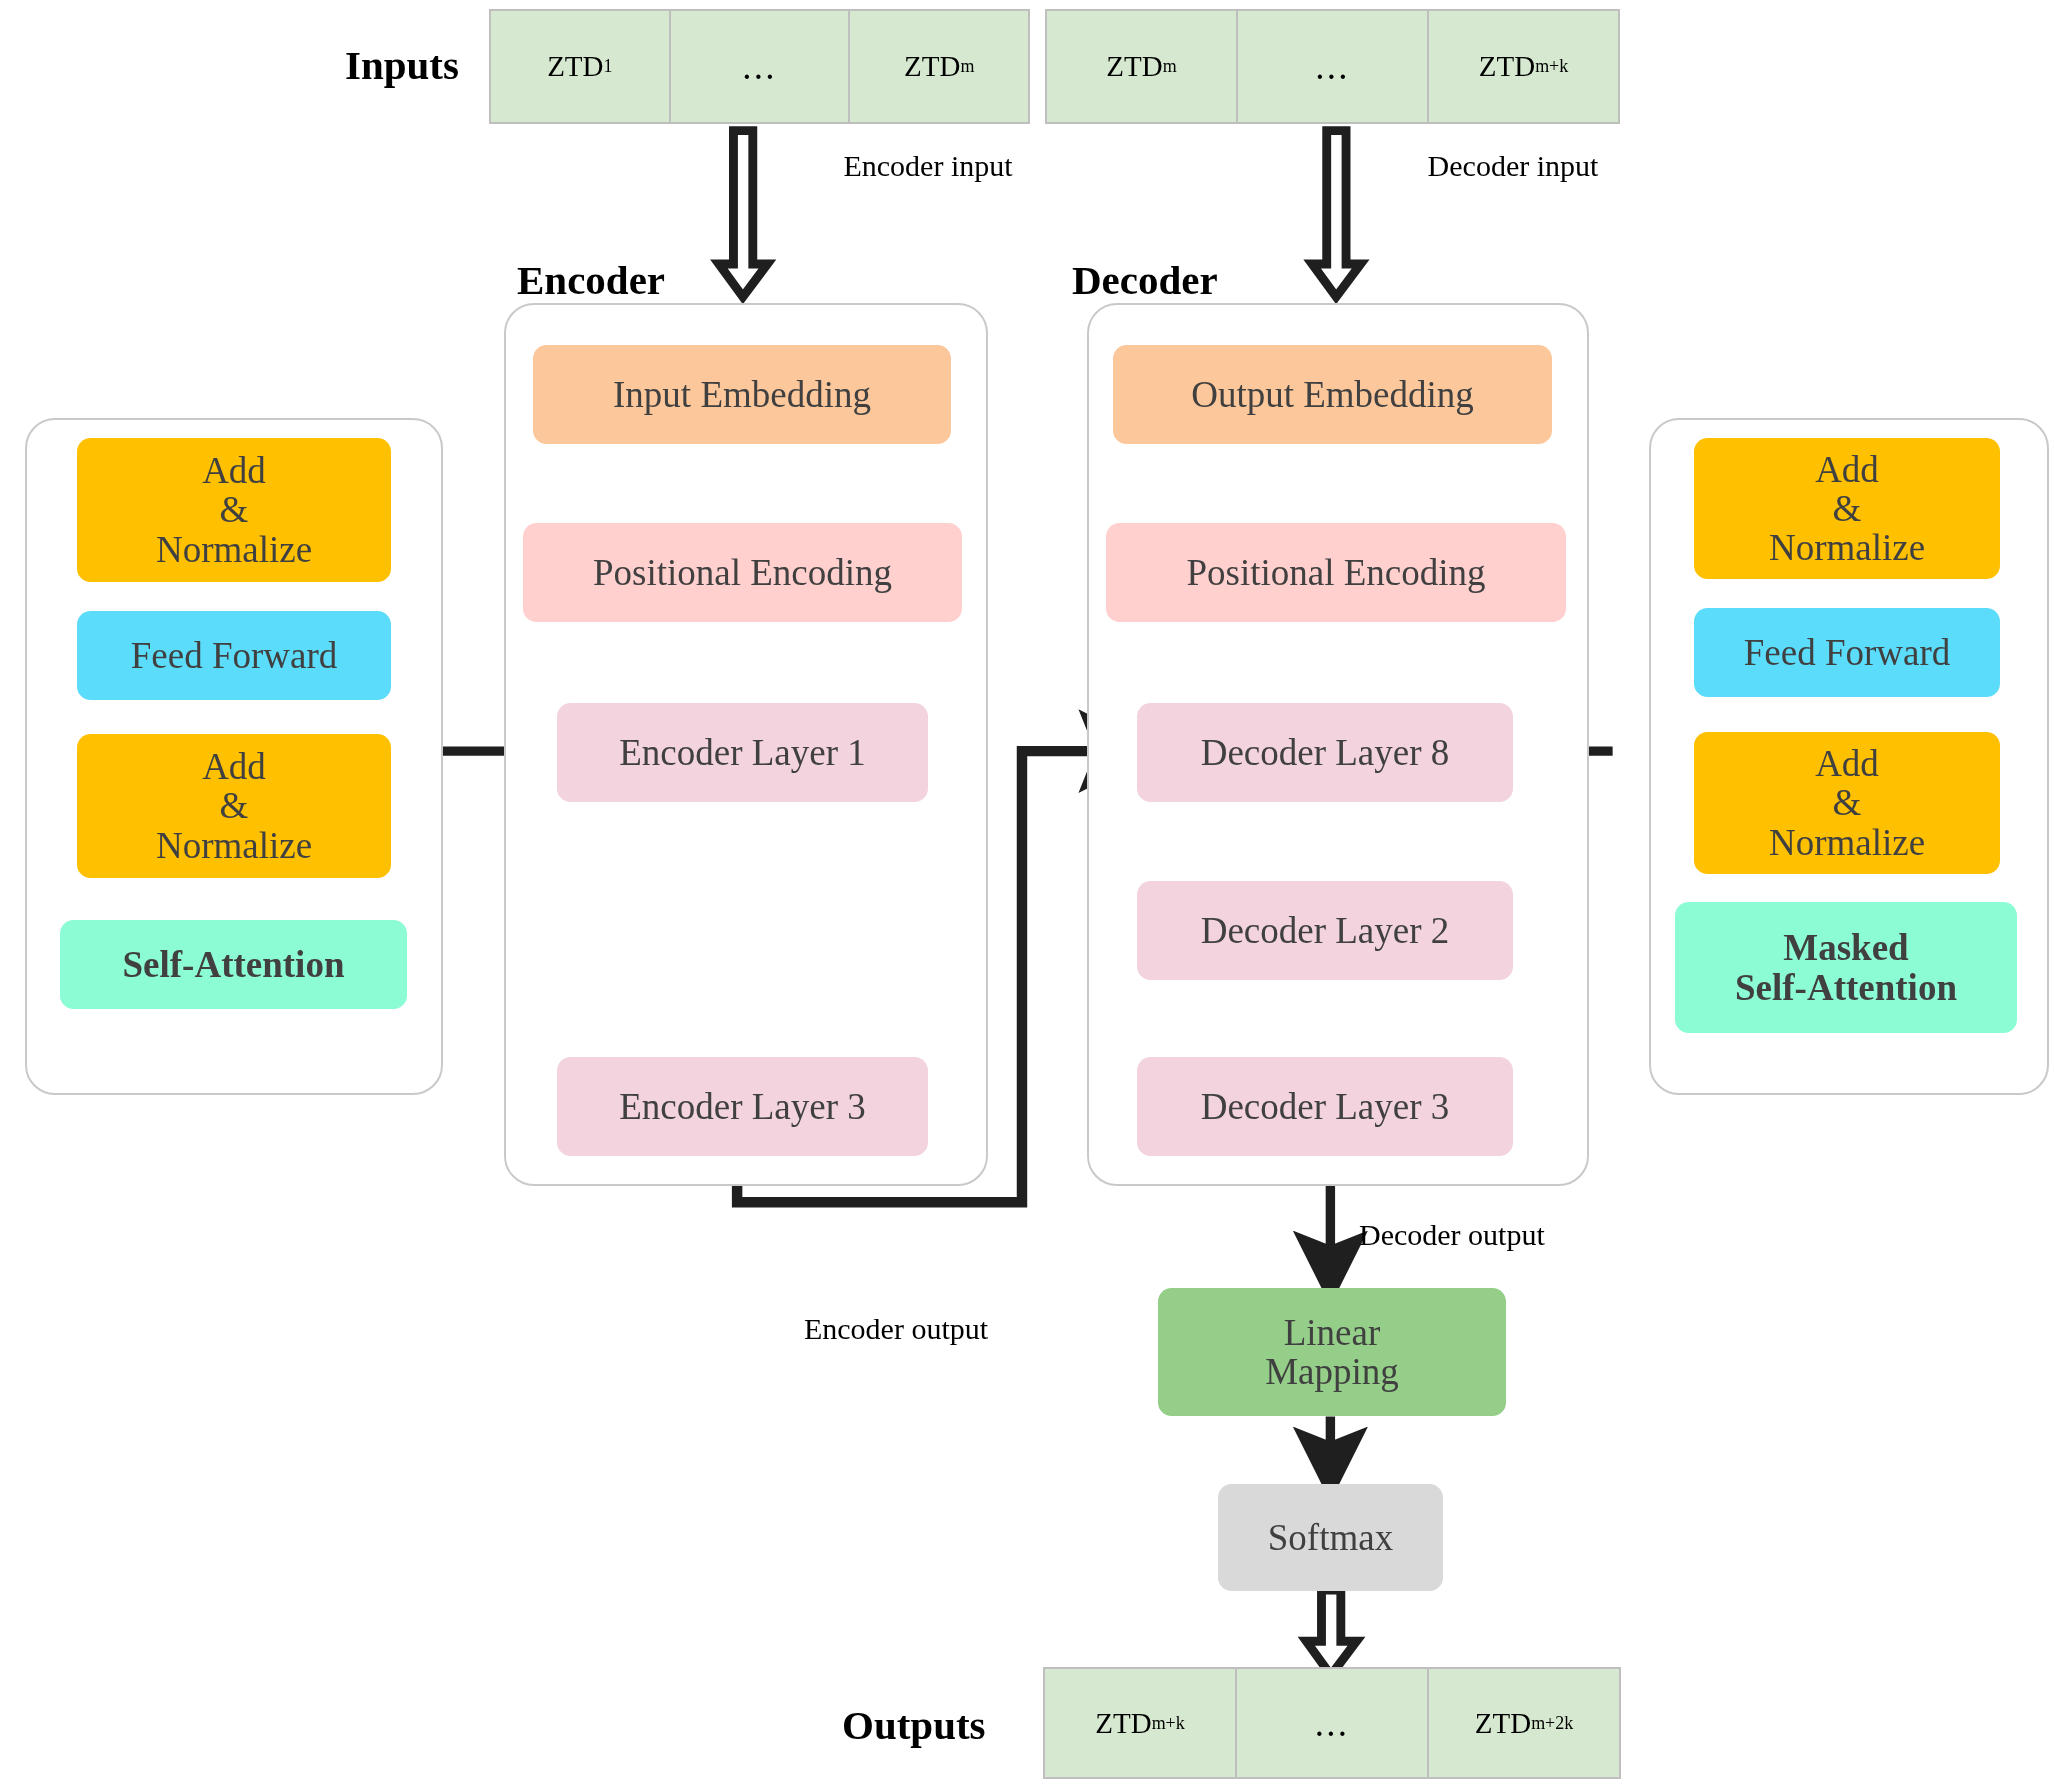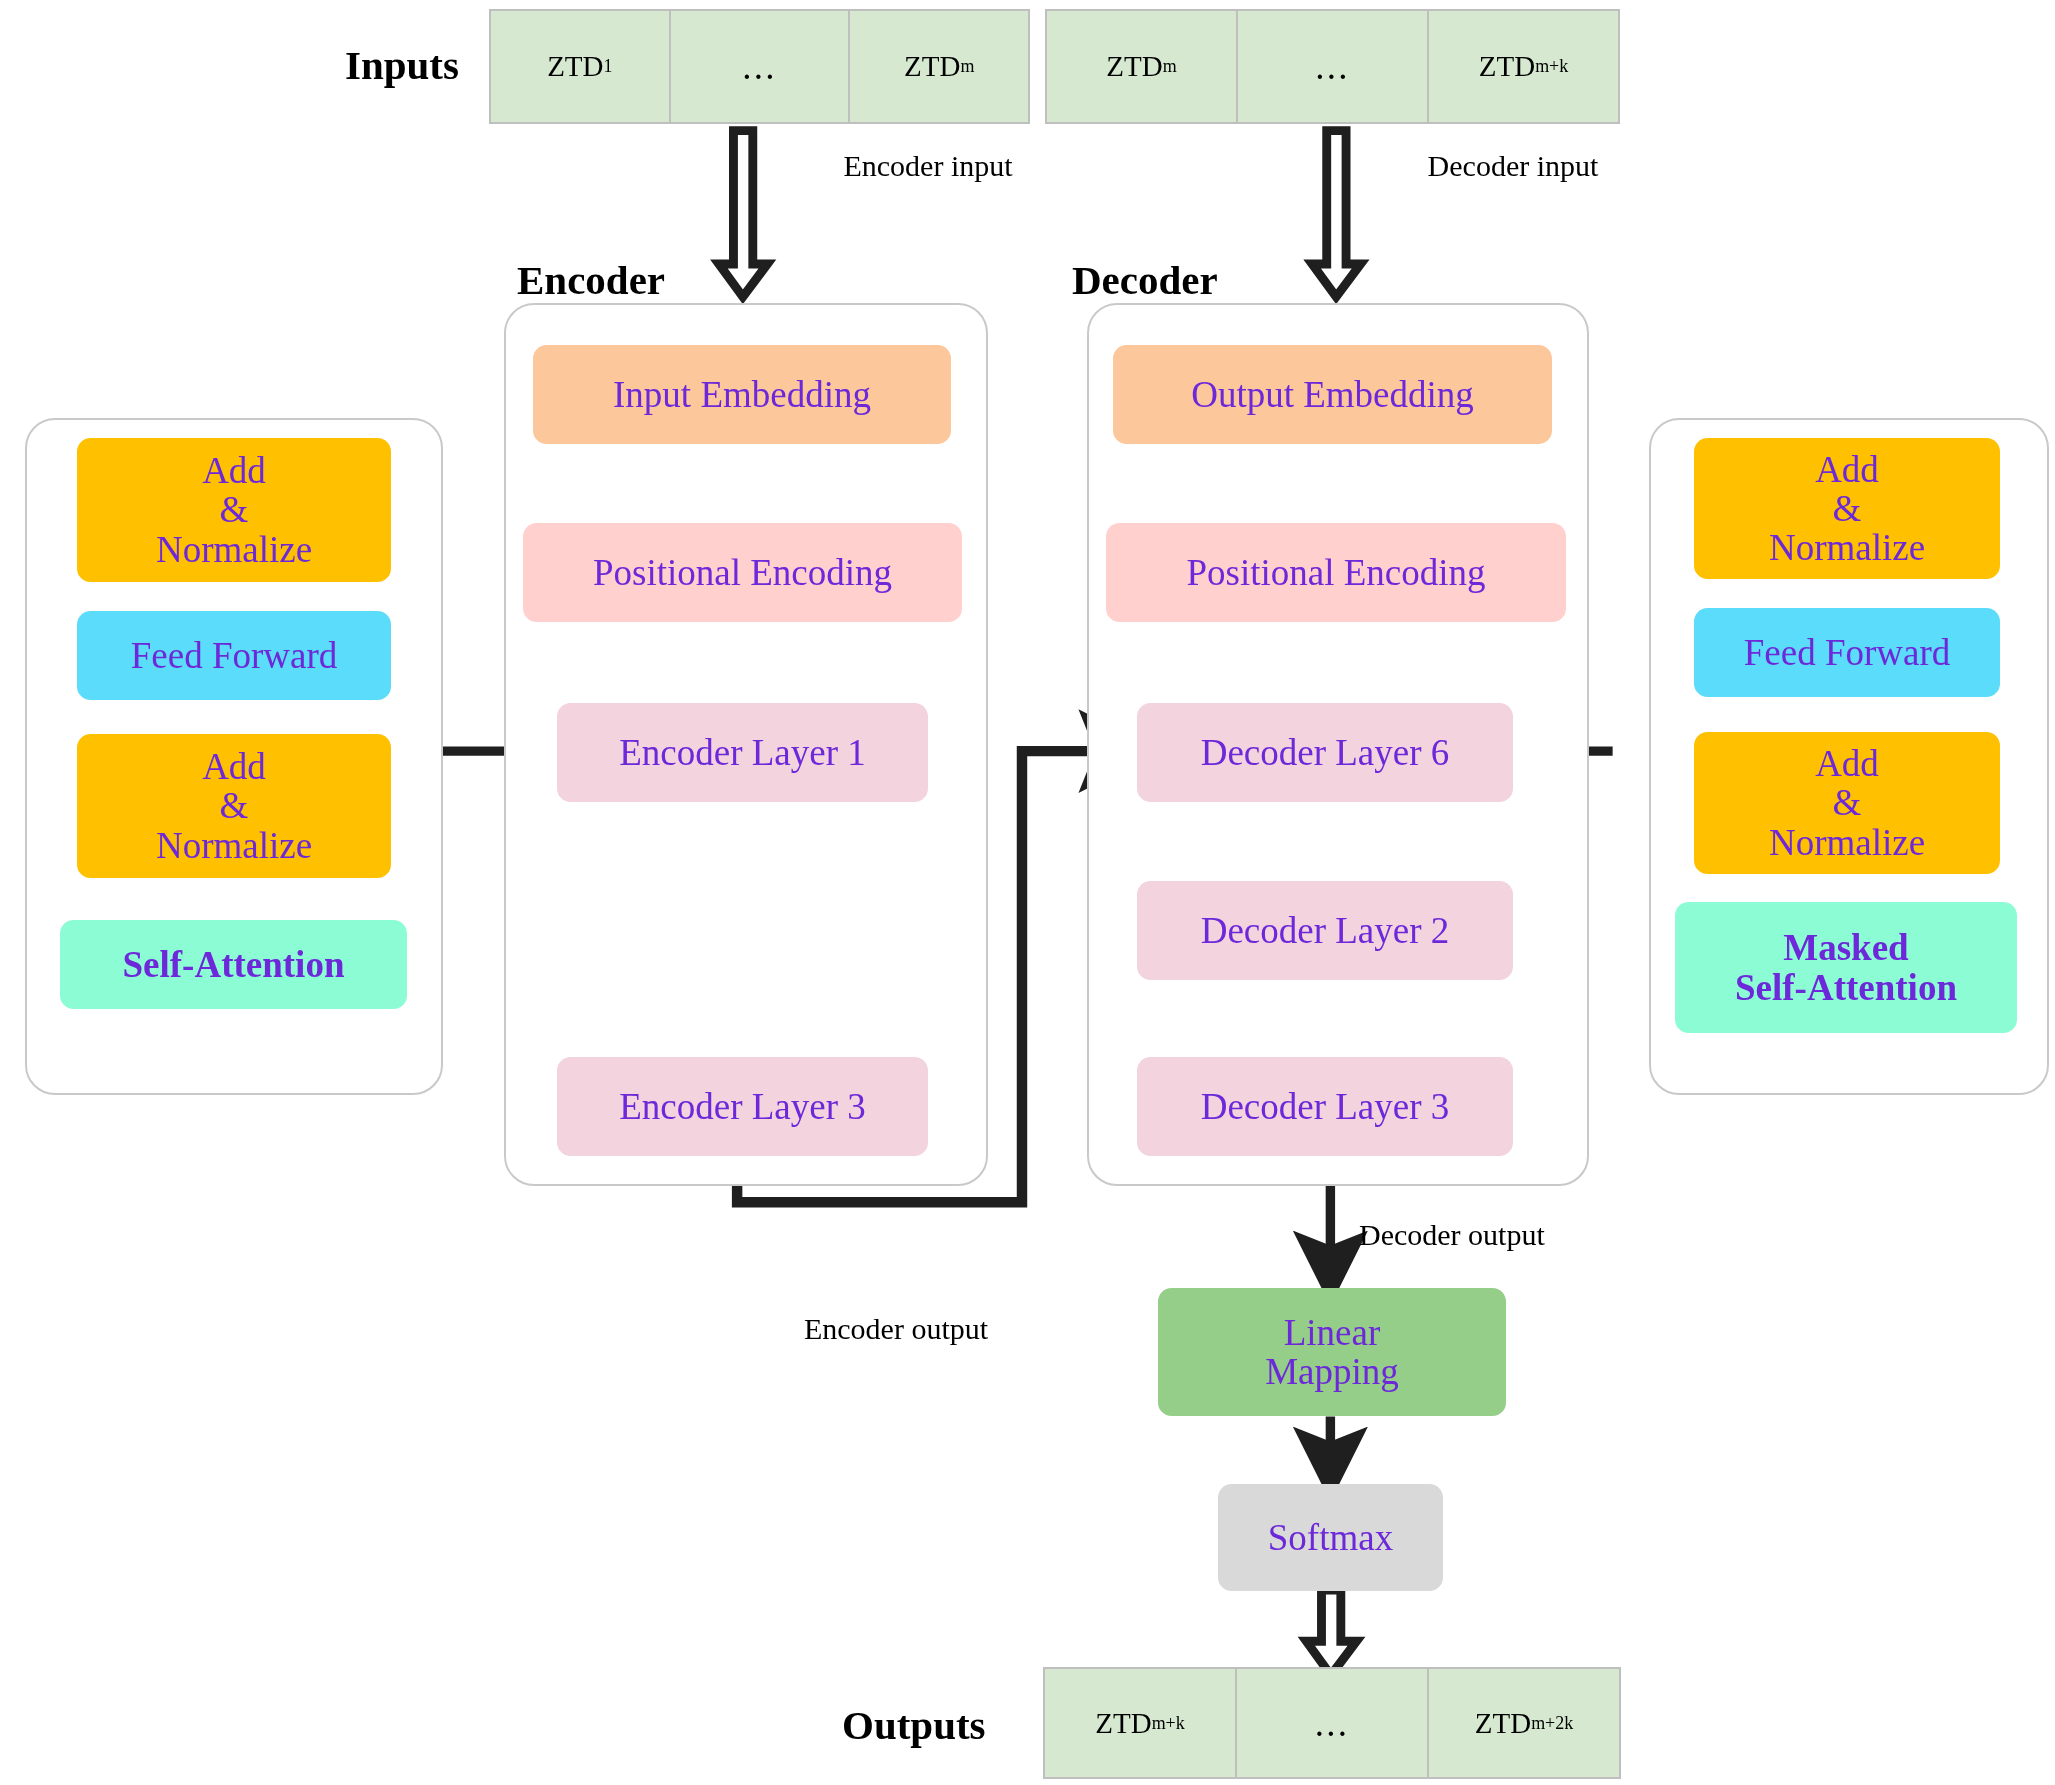--- a/index.html
+++ b/index.html
@@ -67,21 +67,21 @@
   .block{
     position:absolute;
     border-radius:13.6px;
     display:flex;
     flex-direction:column;
     align-items:center;
     justify-content:center;
     text-align:center;
     font-size:37px;
     line-height:1.06;
-    color:#6d28d9;
+    color:#404040;
     box-sizing:border-box;
     padding:0 7px;
   }
   .block.bold{font-weight:bold;}
   .block .ln{display:block;}
 
   
   .note{
     position:absolute;
     font-size:30px;
@@ -200,21 +200,21 @@
 
   <div class="block" style="left:1113px;top:345px;width:439px;height:99px;background:#fcc89b;">
     <span>Output Embedding</span>
   </div>
 
   <div class="block" style="left:1106px;top:523px;width:460px;height:99px;background:#ffd0ce;">
     <span>Positional Encoding</span>
   </div>
 
   <div class="block" style="left:1137px;top:703px;width:376px;height:99px;background:#f2d3de;">
-    <span>Decoder Layer 6</span>
+    <span>Decoder Layer 8</span>
   </div>
   <div class="block" style="left:1137px;top:881px;width:376px;height:99px;background:#f2d3de;">
     <span>Decoder Layer 2</span>
   </div>
   <div class="block" style="left:1137px;top:1057px;width:376px;height:99px;background:#f2d3de;">
     <span>Decoder Layer 3</span>
   </div>
 
   <div class="panel" style="left:25px;top:418px;width:418px;height:677px;"></div>
 

